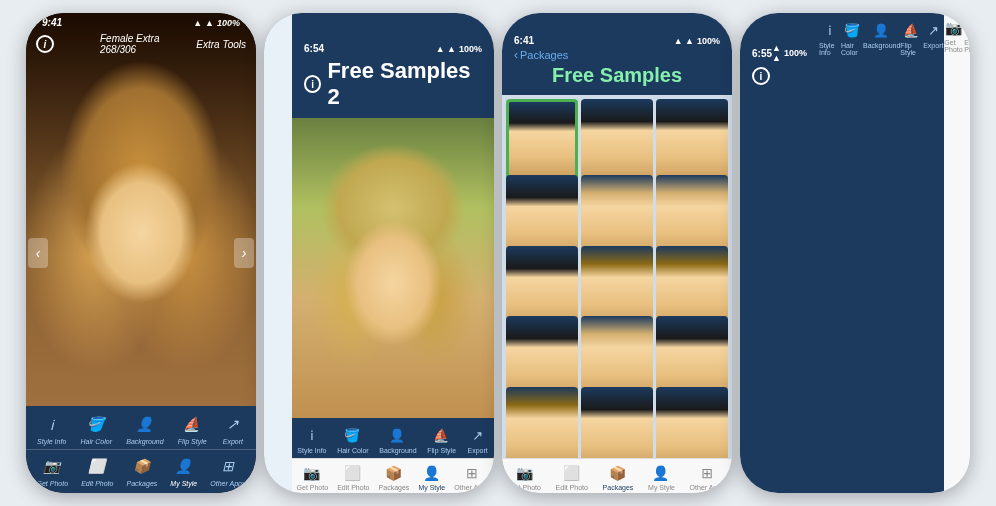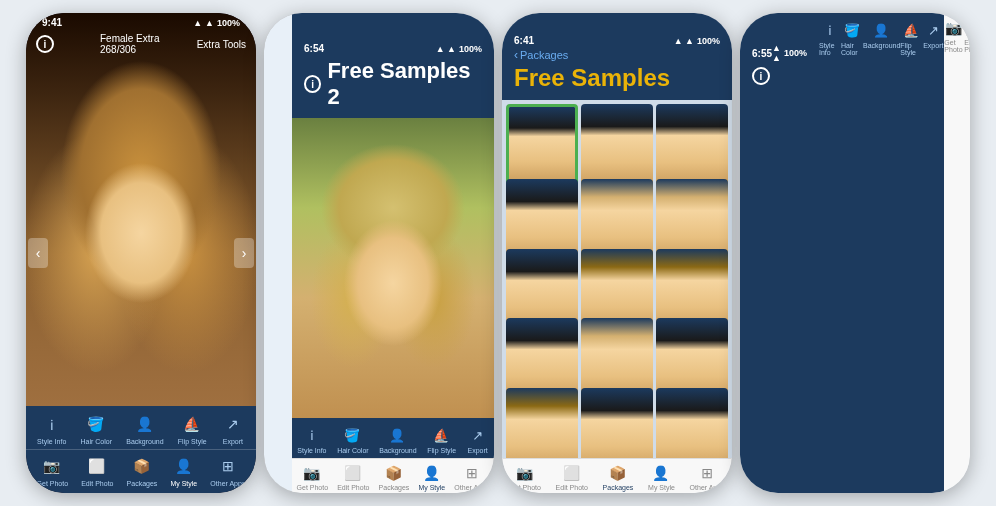--- a/index.html
+++ b/index.html
@@ -61,21 +61,21 @@
     .status-bar.light { color: #fff; }
 
     .status-icons {
       display: flex;
       gap: 3px;
       align-items: center;
       font-size: 9px;
     }
 
     
-    .phone1 .phone-screen { background: #1a1a2e; }
+    .phone1 .phone-screen { background: #1a1a2e; font-style: italic; }
 
     .top-bar-phone1 {
       position: absolute;
       top: 16px; left: 0; right: 0;
       padding: 4px 10px;
       display: flex;
       align-items: center;
       gap: 6px;
       z-index: 20;
     }
@@ -200,23 +200,24 @@
       font-size: 11px;
       margin-bottom: 2px;
     }
 
     .back-chevron {
       margin-right: 2px;
       font-size: 12px;
     }
 
     .phone3-header .title {
-      font-size: 24px;
+      font-size: 20px;
       font-weight: 700;
-      color: #eab308;
+      color: #86efac;
+      margin-left: 38px;
     }
 
     .hair-grid {
       display: grid;
       grid-template-columns: repeat(3, 1fr);
       gap: 3px;
       padding: 4px;
       flex: 1;
       overflow: hidden;
       background: #d0dce8;

